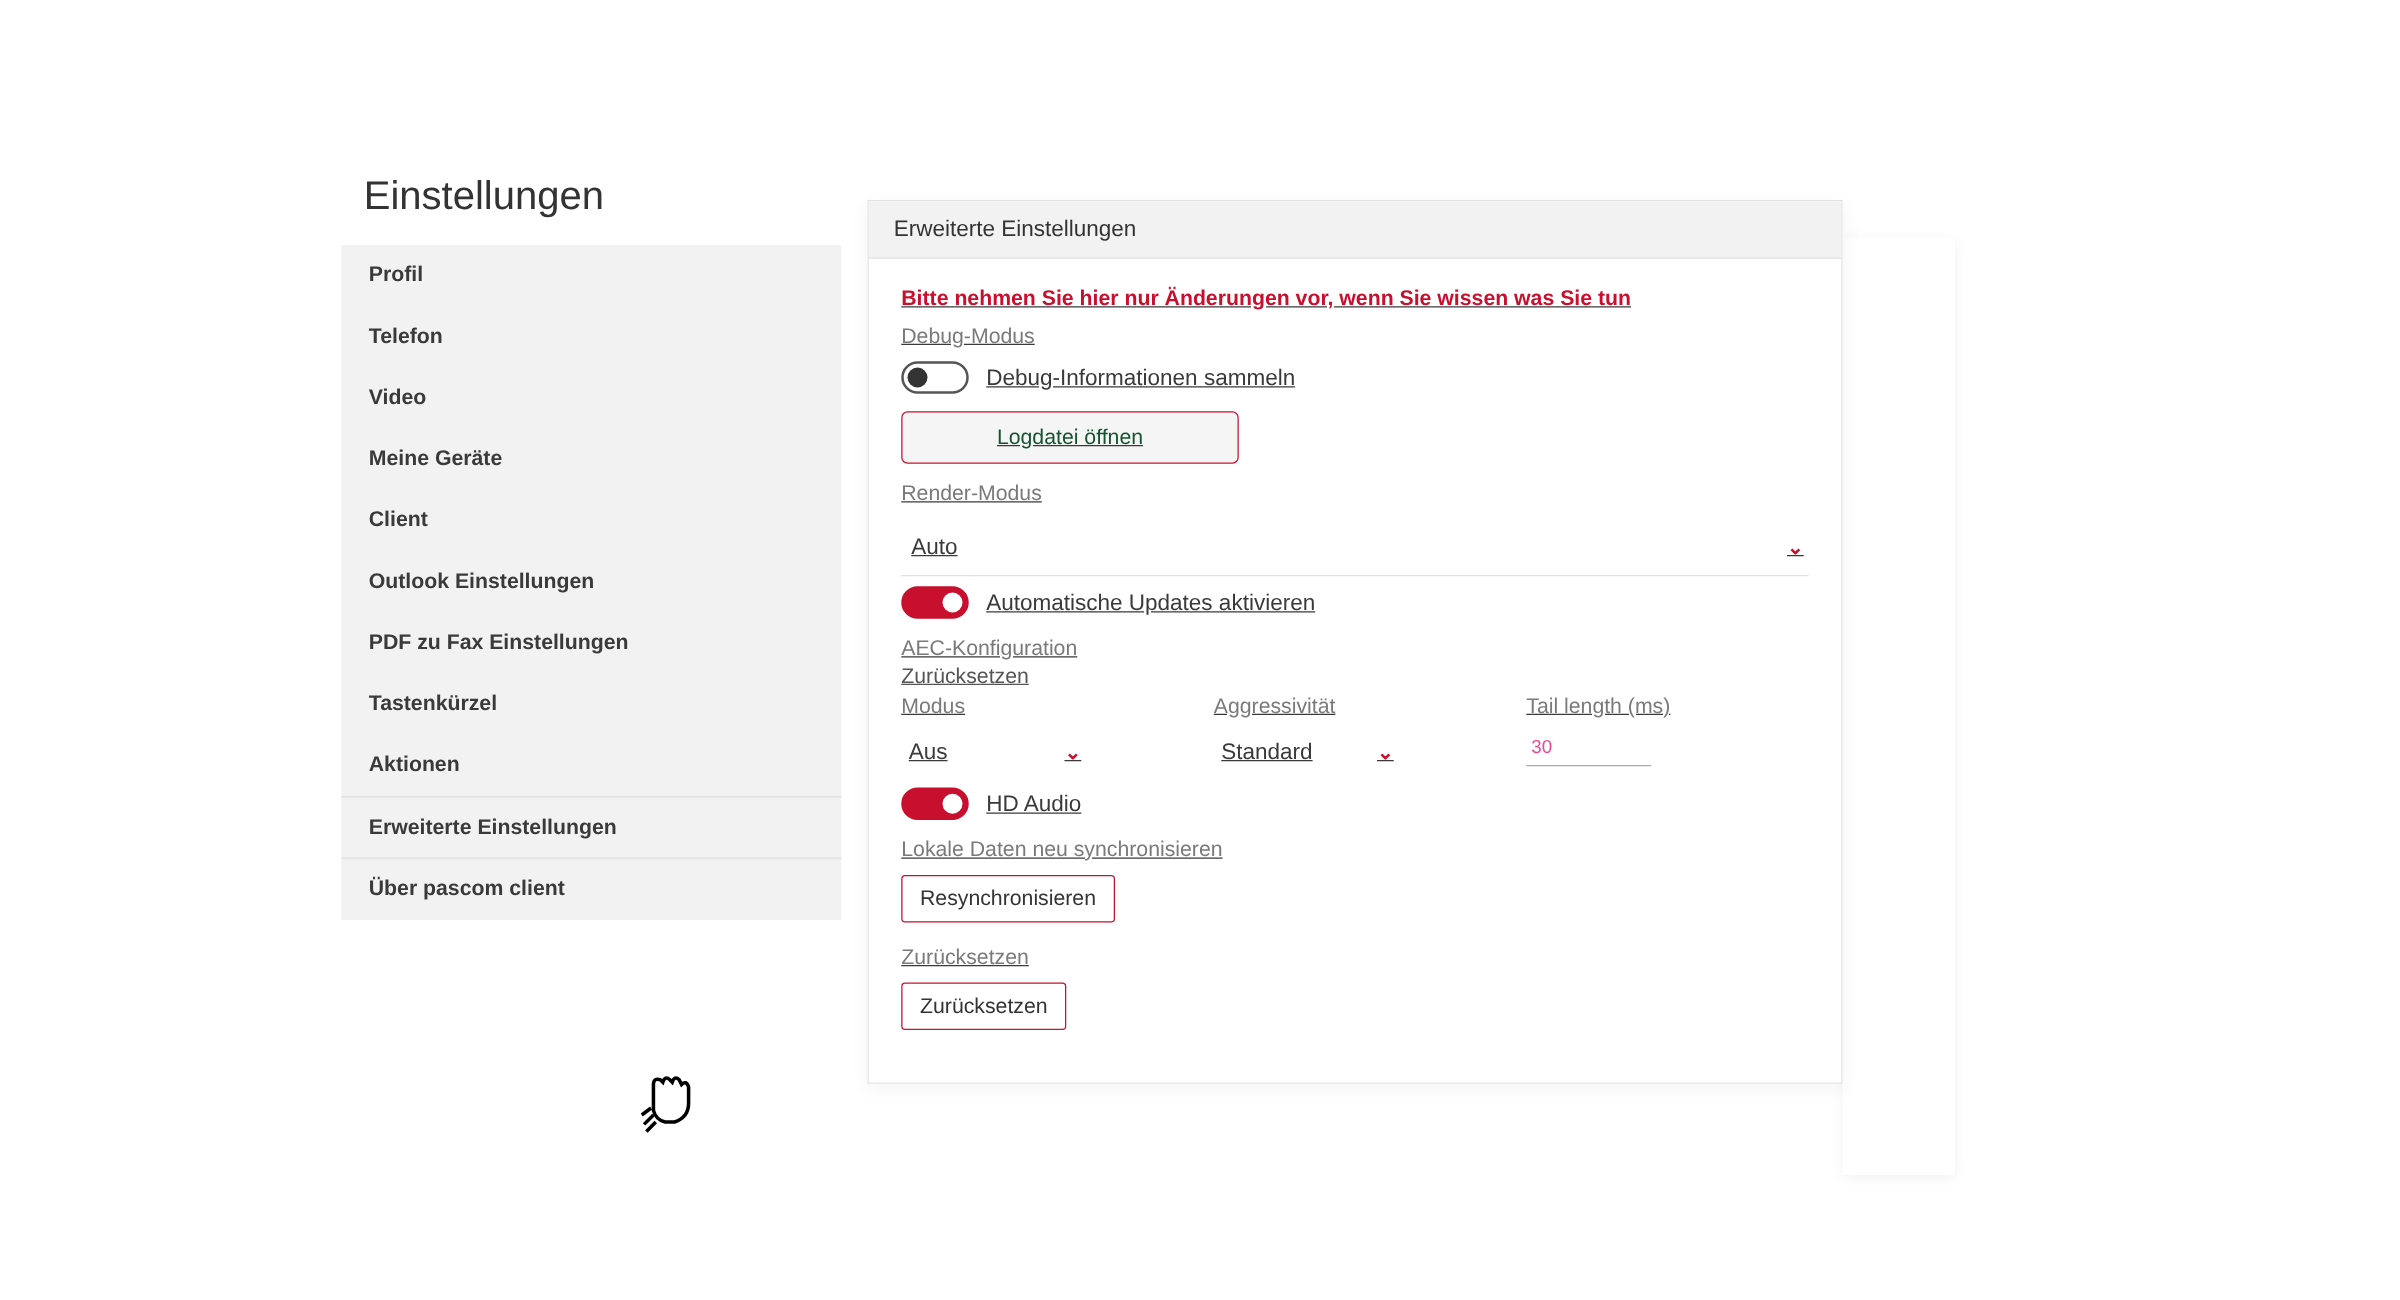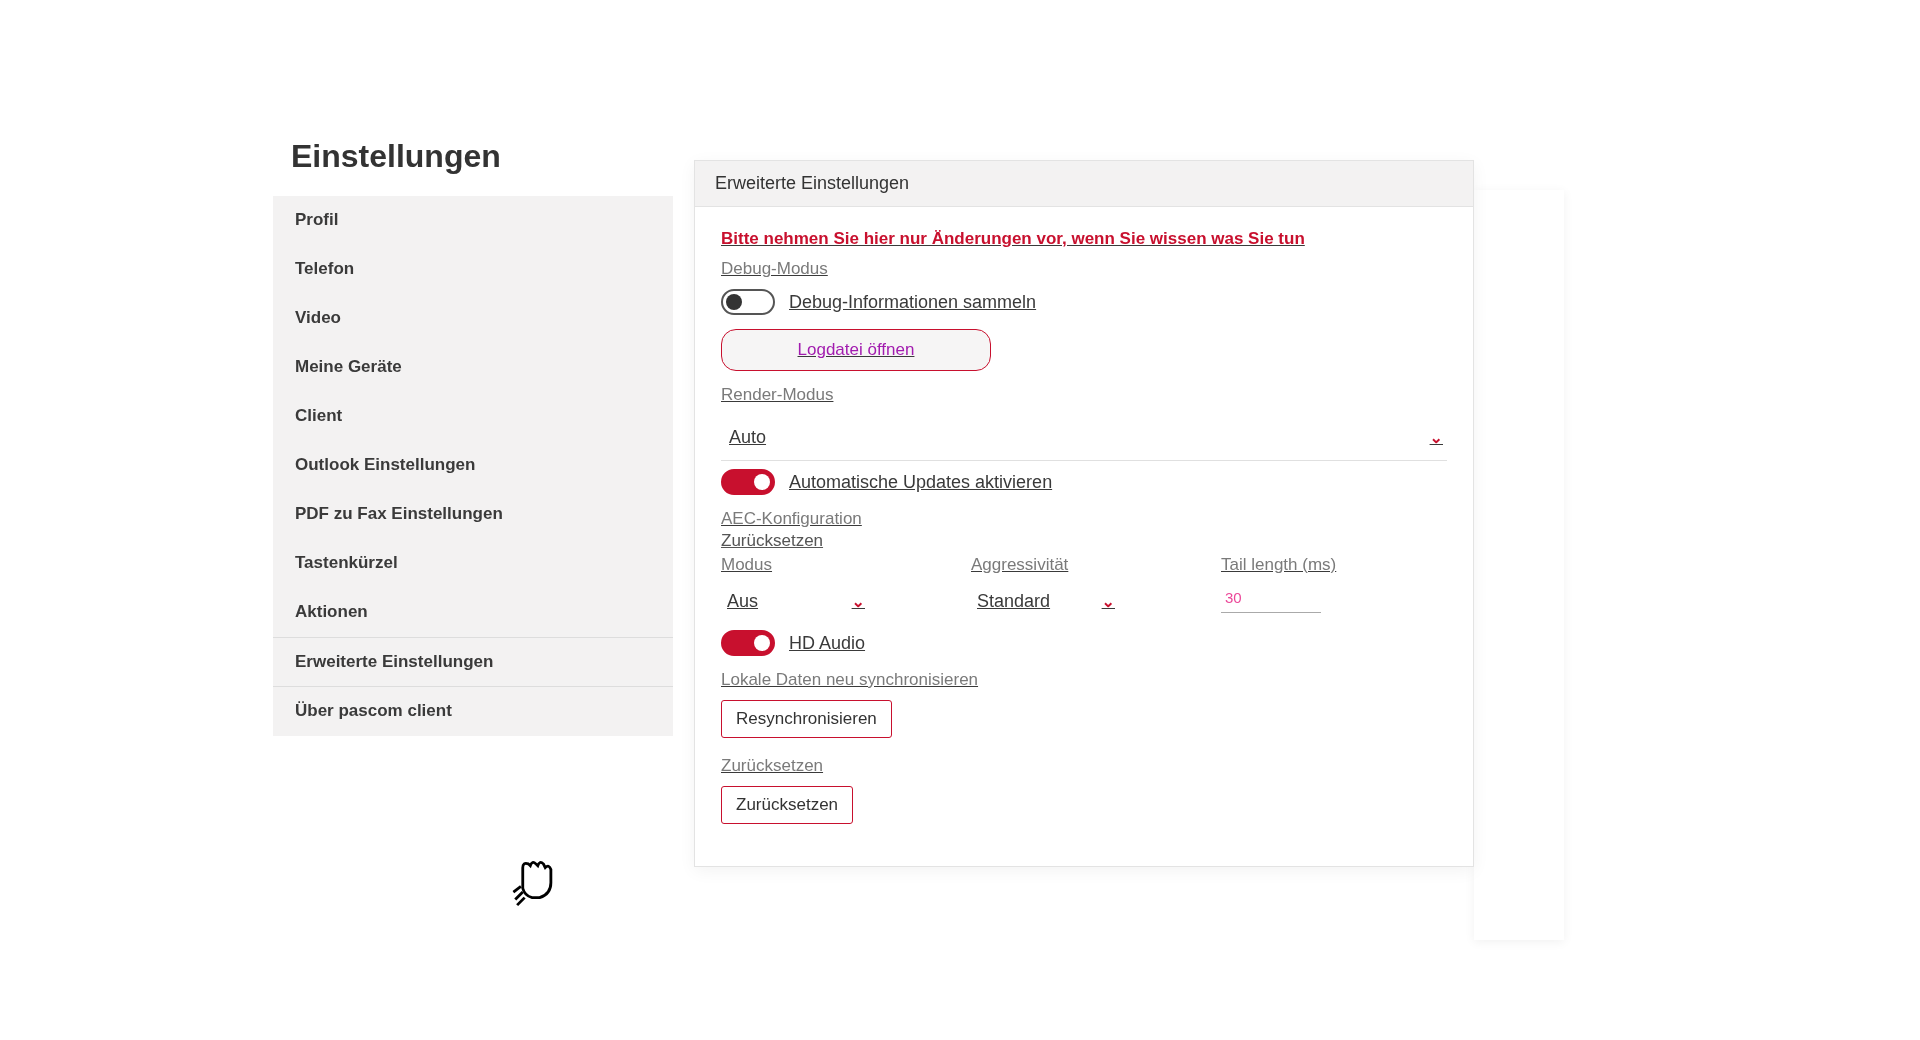--- a/index.html
+++ b/index.html
@@ -9,21 +9,21 @@
     width: 1920px;
     height: 1040px;
     position: relative;
     color: #3a3a3a;
   }
   .page-title {
     position: absolute;
     left: 291px;
     top: 138px;
     font-size: 32px;
-    font-weight: 700;
+    font-weight: 400;
     color: #333;
   }
   .sidebar {
     position: absolute;
     left: 273px;
     top: 196px;
     width: 400px;
     background: #f3f2f2;
     font-weight: bold;
   }
@@ -113,24 +113,24 @@
     color: #3a3a3a;
   }
   .btn-row {
     display: flex;
     gap: 14px;
     margin-bottom: 14px;
   }
   .btn-outline {
     border: 1.5px solid #c8102e;
     background: #f6f5f5;
-    color: #a21caf;
+    color: #14532d;
     font-size: 17px;
     padding: 10px 20px;
-    border-radius: 15px;
+    border-radius: 5px;
     cursor: pointer;
     text-align: center;
   }
   .btn-outline.wide1 { flex: 0 0 270px; }
   .btn-outline.wide2 { flex: 1; }
   .btn-small {
     border: 1.5px solid #c8102e;
     background: #fff;
     color: #333;
     font-size: 17px;

